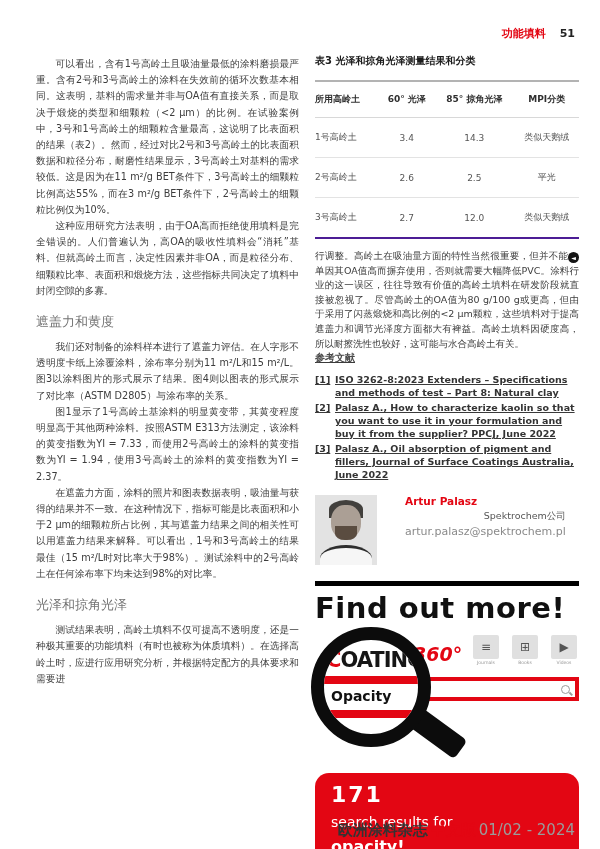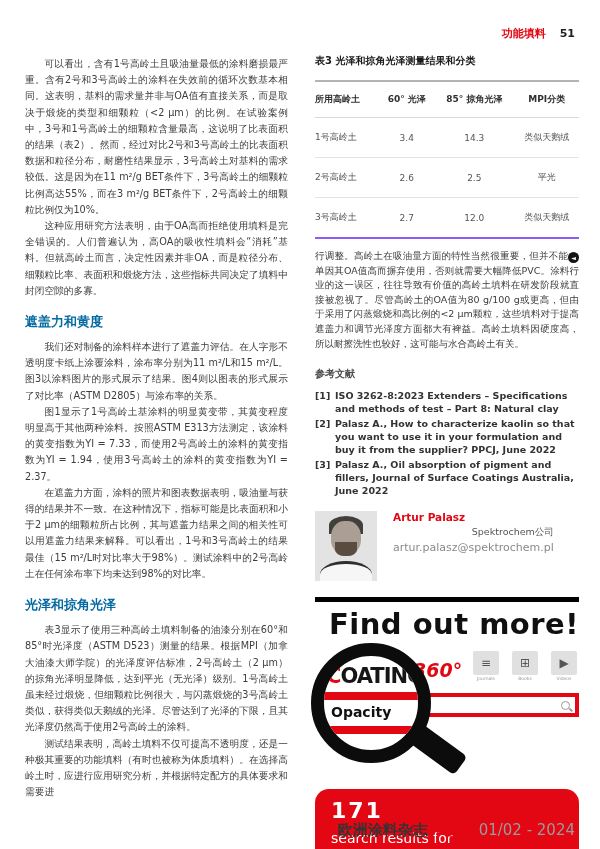--- a/index.html
+++ b/index.html
@@ -3,55 +3,55 @@
 <meta charset="utf-8">
 <style>
   html,body{margin:0;padding:0;background:#fff;}
   .page{position:relative;width:600px;height:849px;background:#fff;overflow:hidden;
         font-family:"DejaVu Sans","Liberation Sans",sans-serif;color:#3a3a3a;}
   
   .hdr{position:absolute;top:26px;right:25px;font-size:11px;font-weight:bold;}
   .hdr .sec{color:#e30613;margin-right:14px;}
   .hdr .pg{color:#222;}
   
-  .col-left{position:absolute;left:25px;top:56px;width:263px;}
+  .col-left{position:absolute;left:36px;top:56px;width:263px;}
   .col-right{position:absolute;left:315px;top:54px;width:264px;}
   .col-left p{margin:0;font-size:9.7px;line-height:16.2px;text-align:justify;text-indent:2em;color:#3c3c3c;}
-  .col-left h2{margin:14px 0 8px;font-size:13px;color:#0369a1;font-weight:bold;}
+  .col-left h2{margin:14px 0 8px;font-size:13px;color:#737373;font-weight:normal;}
   
   .tbl-caption{font-size:10px;font-weight:bold;color:#1c1c1c;}
   table.tbl{width:100%;border-collapse:collapse;margin-top:12px;border-top:2px solid #b3b3b3;}
   table.tbl th{font-size:9px;color:#2f2f2f;font-weight:bold;padding:11px 0;border-bottom:1px solid #d8d8d8;text-align:center;}
   table.tbl td{font-size:9px;color:#555;padding:13px 0;border-bottom:1px solid #e3e3e3;text-align:center;}
   table.tbl th:first-child,table.tbl td:first-child{text-align:left;}
-  table.tbl tr:last-child td{border-bottom:2px solid #8b5cf6;margin-left:18px;}
+  table.tbl tr:last-child td{border-bottom:2px solid #4c1d95;margin-left:18px;}
   
   .cont{margin:10px 0 0;font-size:9.5px;line-height:14.6px;text-align:justify;color:#3c3c3c;}
   .endmark{float:right;width:11px;height:11px;margin-top:3px;background:#141414;border-radius:50%;
            color:#fff;font-size:6px;line-height:11px;text-align:center;}
   
-  .refs{margin-top:16px;}
+  .refs{margin-top:0;text-decoration:underline;}
   .refs-head{font-size:10px;font-weight:600;color:#4a4a4a;margin-bottom:8px;}
   .ref{display:flex;font-size:9.5px;font-weight:bold;line-height:13px;color:#333;margin-bottom:2px;}
   .ref-no{flex:none;width:20px;}
   
-  .author{margin-top:14px;display:flex;gap:16px;align-items:flex-start;}
+  .author{margin-top:14px;display:flex;gap:28px;align-items:flex-start;}
   .avatar{flex:none;position:relative;width:62px;height:70px;background:#e3e3e3;overflow:hidden;}
   .av-hair{position:absolute;top:5px;left:14px;width:34px;height:18px;background:#42403d;border-radius:50% 50% 0 0;}
   .av-head{position:absolute;top:10px;left:16px;width:30px;height:34px;background:#ab9f95;border-radius:45%;}
   .av-beard{position:absolute;top:31px;left:20px;width:22px;height:14px;background:#5a4c40;border-radius:0 0 45% 45%;}
   .av-body{position:absolute;bottom:-7px;left:5px;width:52px;height:24px;background:#f6f6f6;
            border-radius:50% 50% 0 0;border-top:3px solid #2d2d2d;}
   .author-name{font-size:10.5px;font-weight:bold;color:#e30613;}
   .author-company{font-size:9.5px;color:#555;margin-top:3px;text-align:right;}
   .author-email{font-size:11px;color:#8a8a8a;margin-top:2px;}
   
   .ad{margin-top:16px;}
   .ad-rule{height:5px;background:#000;}
-  .ad-title{margin:5px 0 2px;text-align:right;font-size:29px;font-weight:600;color:#101010;letter-spacing:.5px;}
+  .ad-title{margin:5px 0 2px;text-align:left;font-size:29px;font-weight:600;color:#101010;letter-spacing:.5px;}
   .ad-graphic{position:relative;height:146px;}
   .logo360{position:absolute;left:98px;top:16px;font-size:19px;font-weight:800;font-style:italic;color:#e30613;}
   .tiles{position:absolute;right:2px;top:8px;display:flex;gap:13px;}
   .tile-box{width:26px;height:24px;background:#e0e0e0;border-radius:2px;display:flex;align-items:center;justify-content:center;
             font-size:12px;color:#555;}
   .tile-label{font-size:4.5px;color:#999;text-align:center;margin-top:1px;}
   .searchbar{position:absolute;left:86px;right:0;top:50px;height:16px;background:#fff;border:4px solid #e30613;
              display:flex;align-items:center;justify-content:flex-end;padding-right:5px;}
   .sicon{position:relative;width:7px;height:7px;border:1.5px solid #9a9a9a;border-radius:50%;}
   .sicon::after{content:"";position:absolute;left:7px;top:7px;width:4px;height:1.5px;background:#9a9a9a;transform:rotate(45deg);}
@@ -89,21 +89,20 @@
   <div class="col-left">
     <p>可以看出，含有1号高岭土且吸油量最低的涂料磨损最严重。含有2号和3号高岭土的涂料在失效前的循环次数基本相同。这表明，基料的需求量并非与OA值有直接关系，而是取决于煅烧的类型和细颗粒（&lt;2 μm）的比例。在试验案例中，3号和1号高岭土的细颗粒含量最高，这说明了比表面积的结果（表2）。然而，经过对比2号和3号高岭土的比表面积数据和粒径分布，耐磨性结果显示，3号高岭土对基料的需求较低。这是因为在11 m²/g BET条件下，3号高岭土的细颗粒比例高达55%，而在3 m²/g BET条件下，2号高岭土的细颗粒比例仅为10%。</p>
     <p>这种应用研究方法表明，由于OA高而拒绝使用填料是完全错误的。人们普遍认为，高OA的吸收性填料会“消耗”基料。但就高岭土而言，决定性因素并非OA，而是粒径分布、细颗粒比率、表面积和煅烧方法，这些指标共同决定了填料中封闭空隙的多寡。</p>
 
     <h2>遮盖力和黄度</h2>
     <p>我们还对制备的涂料样本进行了遮盖力评估。在人字形不透明度卡纸上涂覆涂料，涂布率分别为11 m²/L和15 m²/L。图3以涂料图片的形式展示了结果。图4则以图表的形式展示了对比率（ASTM D2805）与涂布率的关系。</p>
     <p>图1显示了1号高岭土基涂料的明显黄变带，其黄变程度明显高于其他两种涂料。按照ASTM E313方法测定，该涂料的黄变指数为YI = 7.33，而使用2号高岭土的涂料的黄变指数为YI = 1.94，使用3号高岭土的涂料的黄变指数为YI = 2.37。</p>
     <p>在遮盖力方面，涂料的照片和图表数据表明，吸油量与获得的结果并不一致。在这种情况下，指标可能是比表面积和小于2 μm的细颗粒所占比例，其与遮盖力结果之间的相关性可以用遮盖力结果来解释。可以看出，1号和3号高岭土的结果最佳（15 m²/L时对比率大于98%）。测试涂料中的2号高岭土在任何涂布率下均未达到98%的对比率。</p>
 
     <h2>光泽和掠角光泽</h2>
-    <p>表3显示了使用三种高岭土填料制备的油漆分别在60°和85°时光泽度（ASTM D523）测量的结果。根据MPI（加拿大油漆大师学院）的光泽度评估标准，2号高岭土（2 μm）的掠角光泽明显降低，达到平光（无光泽）级别。1号高岭土虽未经过煅烧，但细颗粒比例很大，与闪蒸煅烧的3号高岭土类似，获得类似天鹅绒的光泽。尽管达到了光泽的下限，且其光泽度仍然高于使用2号高岭土的涂料。</p>
 
     <p>测试结果表明，高岭土填料不仅可提高不透明度，还是一种极其重要的功能填料（有时也被称为体质填料）。在选择高岭土时，应进行应用研究分析，并根据特定配方的具体要求和需要进</p>
   </div>
 
   <div class="col-right">
 
     <div class="tbl-caption">表3 光泽和掠角光泽测量结果和分类</div>
     <table class="tbl">
       <thead>
         <tr>

